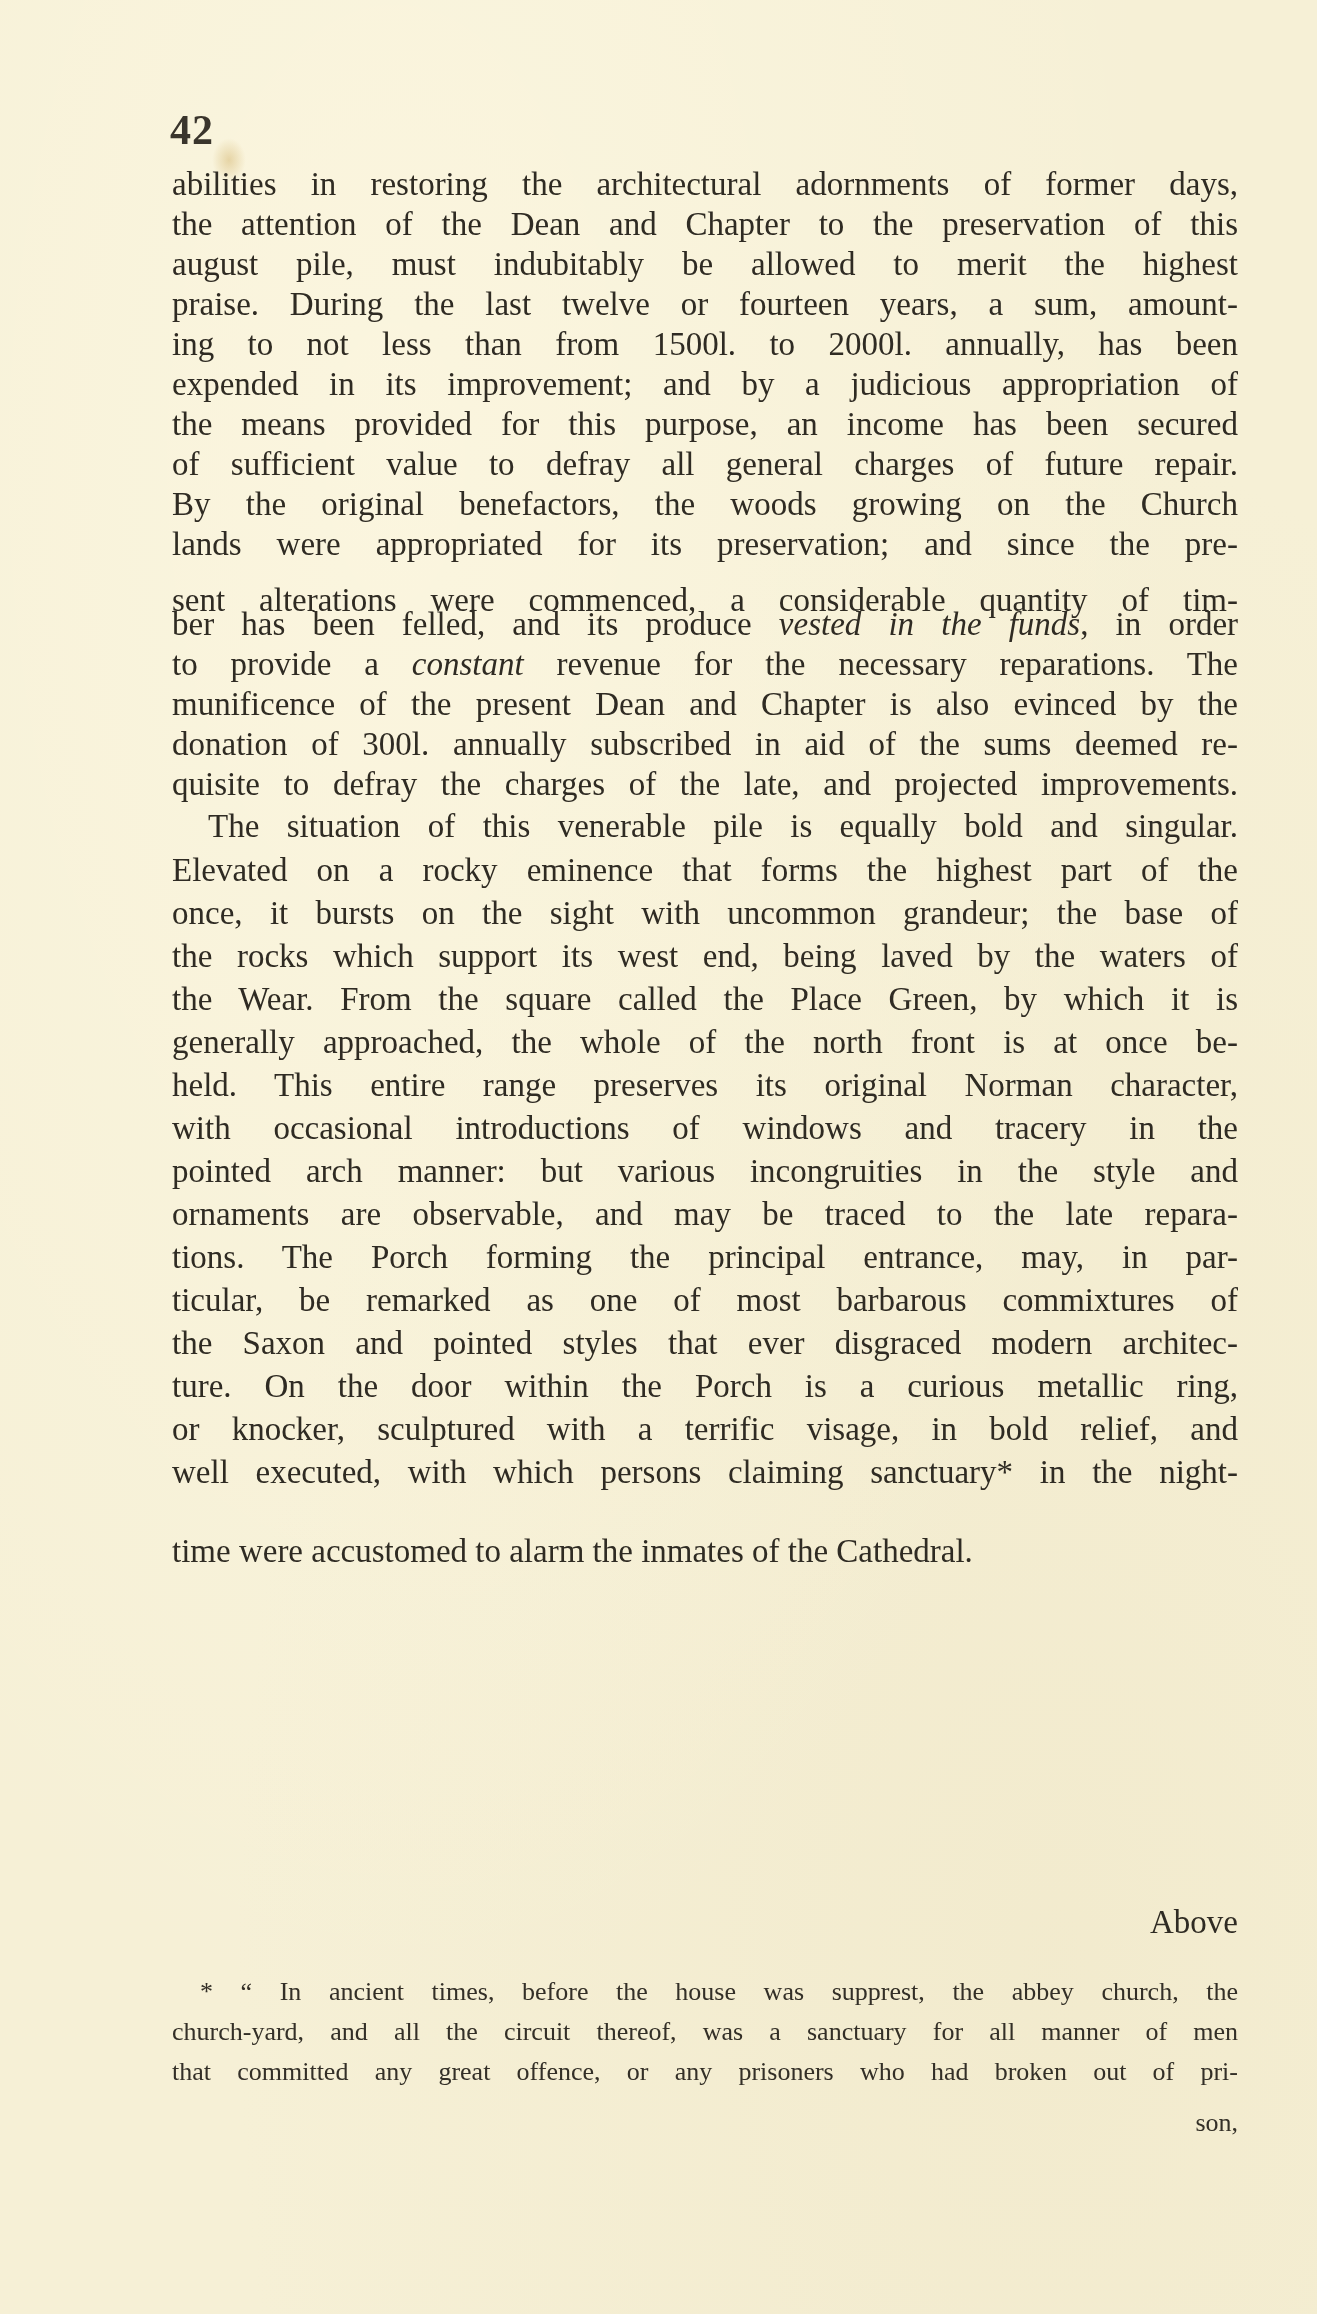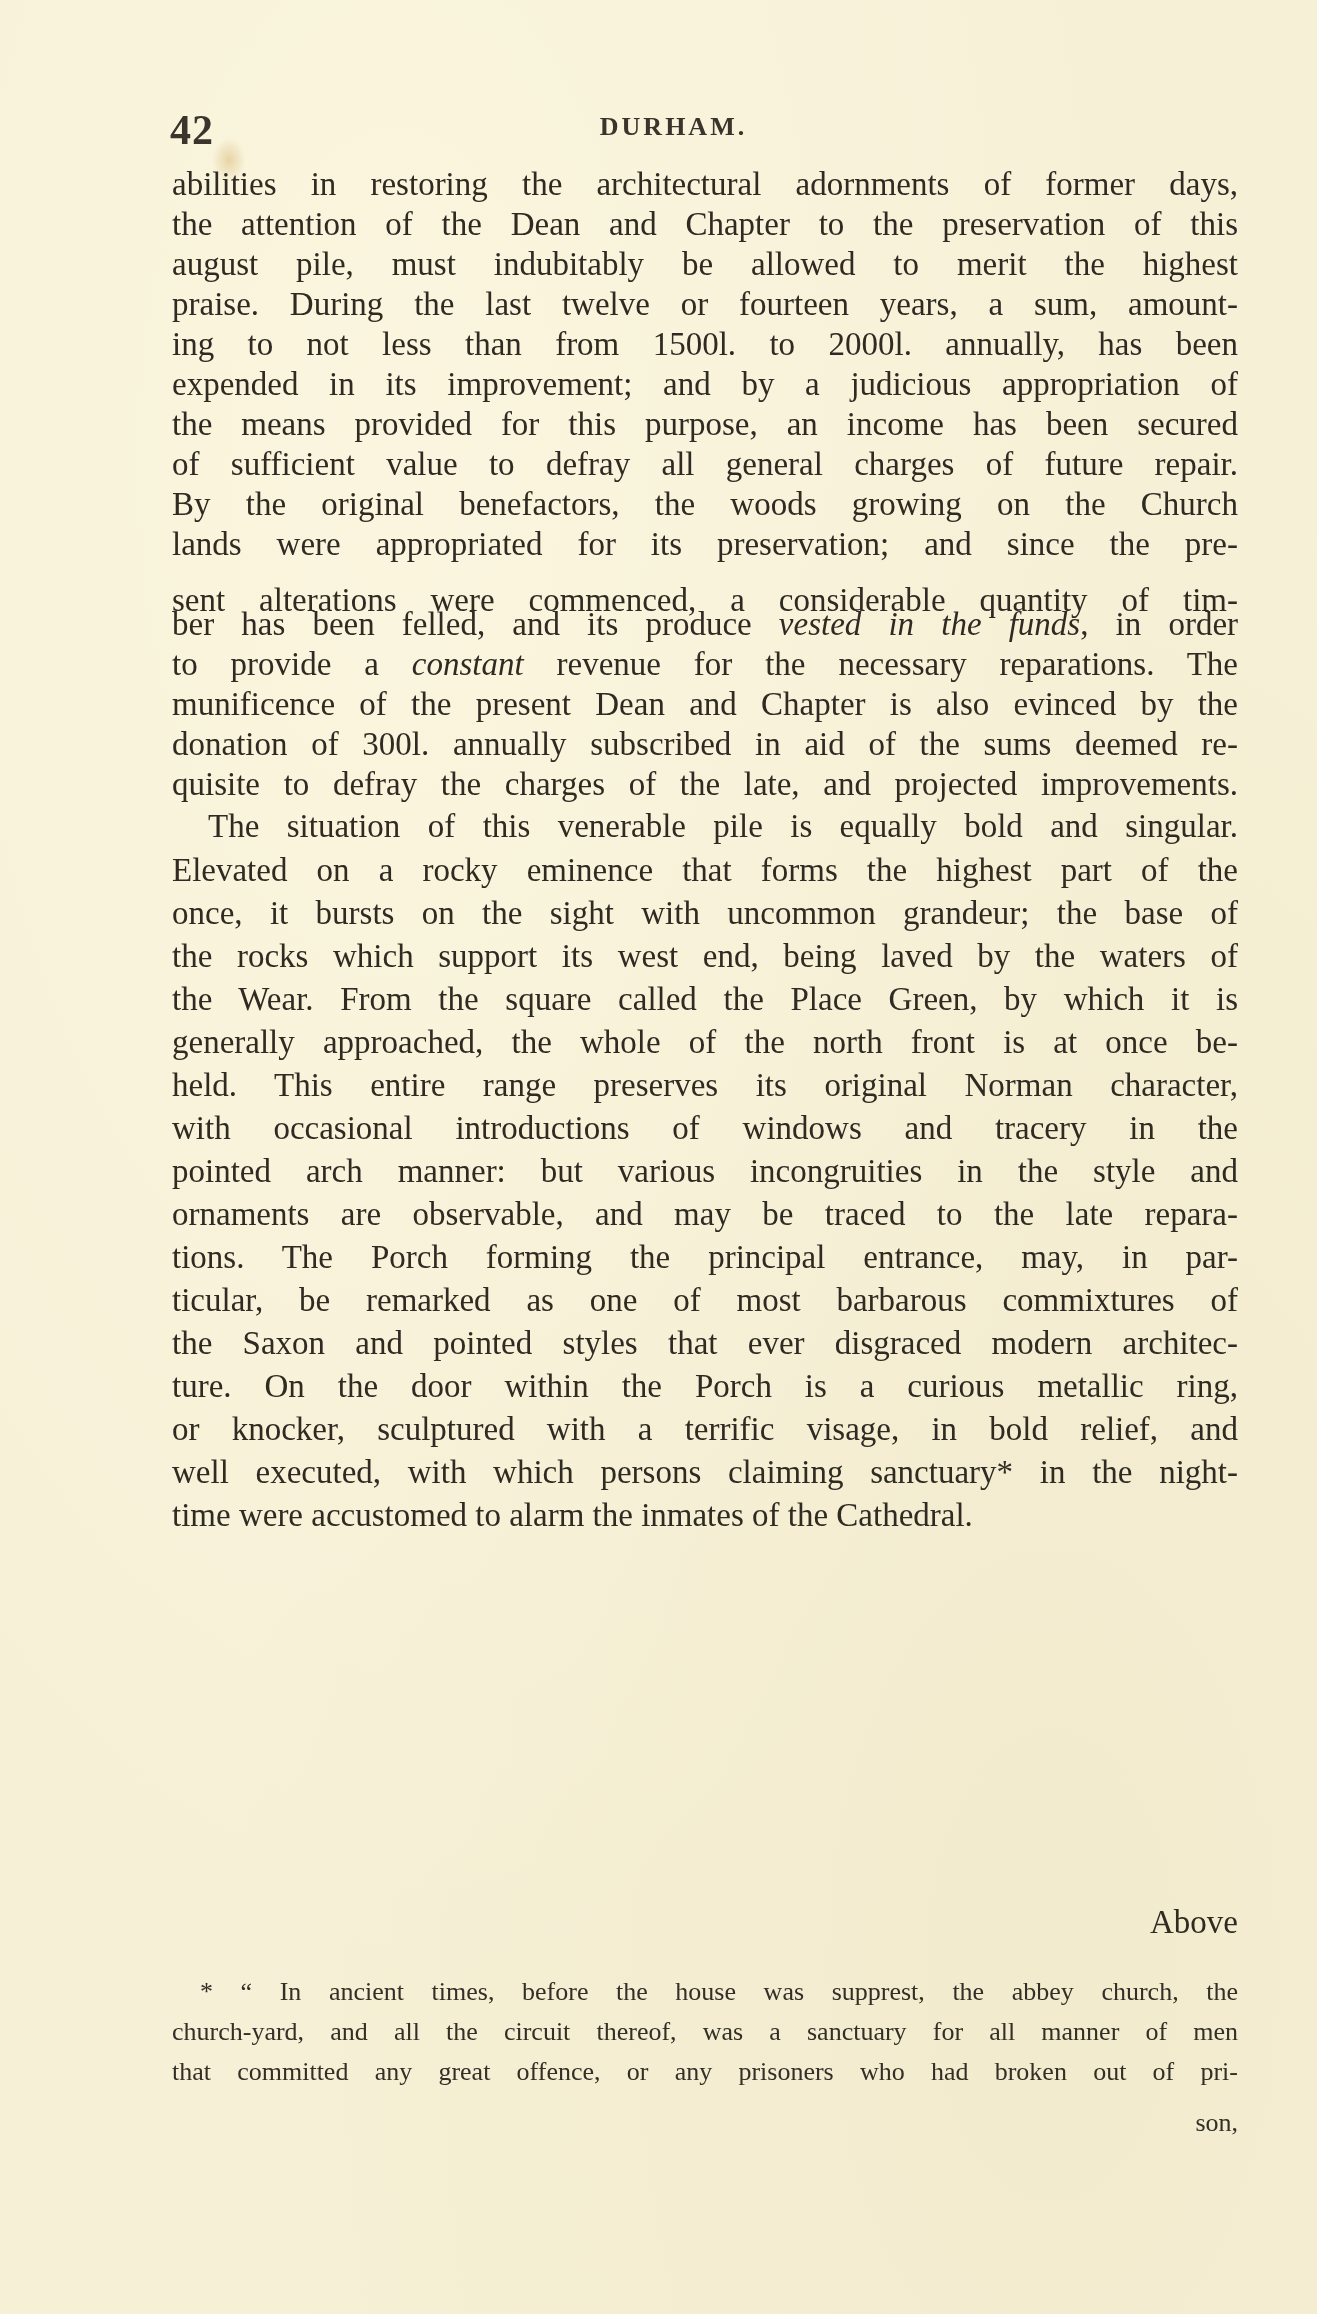--- a/index.html
+++ b/index.html
@@ -67,20 +67,21 @@
     height: 48px;
     font-size: 33px;
     line-height: 48px;
     white-space: nowrap;
     text-align: justify;
     text-align-last: justify;
     color: #2f2b23;
   }
   .line.last {
     text-align-last: left;
+    margin-top: 36px;
   }
   .line.indent {
     padding-left: 36px;
     box-sizing: border-box;
   }
   .line em {
     font-style: italic;
   }
   .catchword {
     position: absolute;
@@ -119,21 +120,20 @@
     color: #332f27;
   }
 </style>
 </head>
 <body>
 
 <div class="page">
   <div class="stain"></div>
 
   <div class="page-number">42</div>
-  <div class="running-head">DURHAM.</div>
 
   <div class="body-text">
     <div class="line" style="top:0px">abilities in restoring the architectural adornments of former days,</div>
     <div class="line" style="top:40px">the attention of the Dean and Chapter to the preservation of this</div>
     <div class="line" style="top:80px">august pile, must indubitably be allowed to merit the highest</div>
     <div class="line" style="top:120px">praise. During the last twelve or fourteen years, a sum, amount-</div>
     <div class="line" style="top:160px">ing to not less than from 1500l. to 2000l. annually, has been</div>
     <div class="line" style="top:200px">expended in its improvement; and by a judicious appropriation of</div>
     <div class="line" style="top:240px">the means provided for this purpose, an income has been secured</div>
     <div class="line" style="top:280px">of sufficient value to defray all general charges of future repair.</div>

